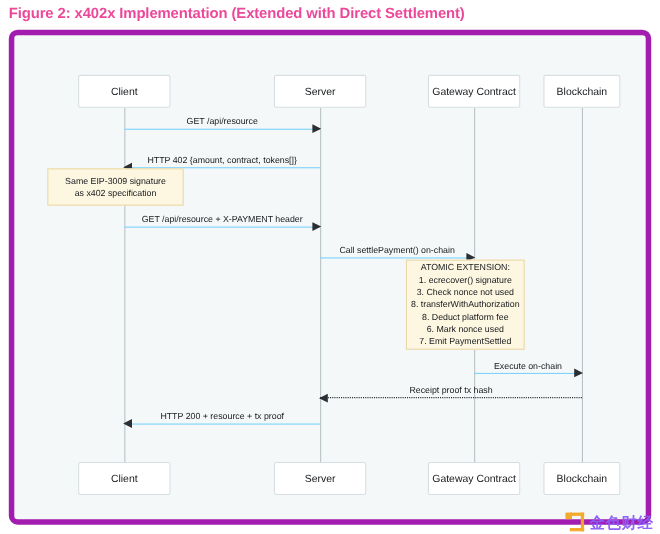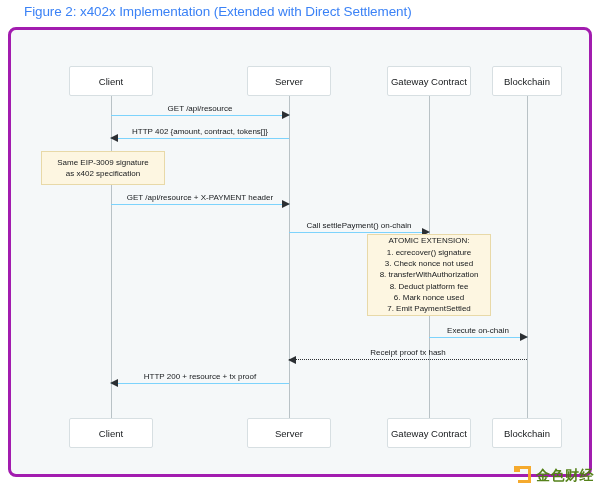--- a/index.html
+++ b/index.html
@@ -9,36 +9,36 @@
   }
   body {
     width: 600px;
     height: 485px;
     font-family: "Liberation Sans", sans-serif;
     overflow: hidden;
     position: relative;
   }
   #figure-title {
     position: absolute;
-    left: 24px;
+    left: 8px;
     top: 4px;
     font-size: 13.5px;
-    font-weight: normal;
-    color: #3b82f6;
+    font-weight: bold;
+    color: #ec4899;
     letter-spacing: -0.1px;
     white-space: nowrap;
   }
   #diagram-canvas {
     position: absolute;
     left: 8px;
     top: 27px;
     width: 584px;
     height: 450px;
     background: #f5f8f9;
-    border: 3px solid #a21caf;
+    border: 5px solid #a21caf;
     border-radius: 8px;
     box-sizing: border-box;
     overflow: hidden;
   }
   
   .lifeline {
     position: absolute;
     width: 1px;
     background: #b9c2c6;
     top: 66px;
@@ -139,21 +139,21 @@
   }
   #wm-mark .sq {
     position: absolute;
     left: 0; top: 0;
     width: 6px; height: 6px;
     background: #f5a623;
   }
   #wm-text {
     font-size: 14px;
     font-weight: bold;
-    color: #4d7c0f;
+    color: #8b5cf6;
     letter-spacing: 0.5px;
     line-height: 1;
   }
 </style>
 </head>
 <body>
 
 <div id="figure-title">Figure 2: x402x Implementation (Extended with Direct Settlement)</div>
 
 <div id="diagram-canvas">
@@ -187,21 +187,21 @@
   </div>
   <div class="participant" style="left:481px; top:388px; width:70px;">
     <span>Blockchain</span>
   </div>
 
   <div class="msg" style="left:100px; top:85px; width:178px;">
     <span class="msg-label">GET /api/resource</span>
     <span class="arrowhead right"></span>
   </div>
 
-  <div class="msg" style="left:100px; top:108px; width:178px;text-decoration:underline;">
+  <div class="msg" style="left:100px; top:120px; width:178px;text-decoration:underline;">
     <span class="msg-label">HTTP 402 {amount, contract, tokens[]}</span>
     <span class="arrowhead left"></span>
   </div>
 
   <div class="msg" style="left:100px; top:174px; width:178px;">
     <span class="msg-label">GET /api/resource + X-PAYMENT header</span>
     <span class="arrowhead right"></span>
   </div>
 
   <div class="msg" style="left:278px; top:202px; width:140px;">
@@ -222,21 +222,21 @@
   <div class="msg" style="left:100px; top:353px; width:178px;">
     <span class="msg-label">HTTP 200 + resource + tx proof</span>
     <span class="arrowhead left"></span>
   </div>
 
   <div class="note" style="left:30px; top:121px; width:124px; height:34px;">
     <span class="line">Same EIP-3009 signature</span>
     <span class="line">as x402 specification</span>
   </div>
 
-  <div class="note" style="left:356px; top:204px; width:124px; height:82px;">
+  <div class="note" style="left:356px; top:204px; width:108px; height:82px;">
     <span class="line title">ATOMIC EXTENSION:</span>
     <span class="line">1. ecrecover() signature</span>
     <span class="line">3. Check nonce not used</span>
     <span class="line">8. transferWithAuthorization</span>
     <span class="line">8. Deduct platform fee</span>
     <span class="line">6. Mark nonce used</span>
     <span class="line">7. Emit PaymentSettled</span>
   </div>
 
 </div>

